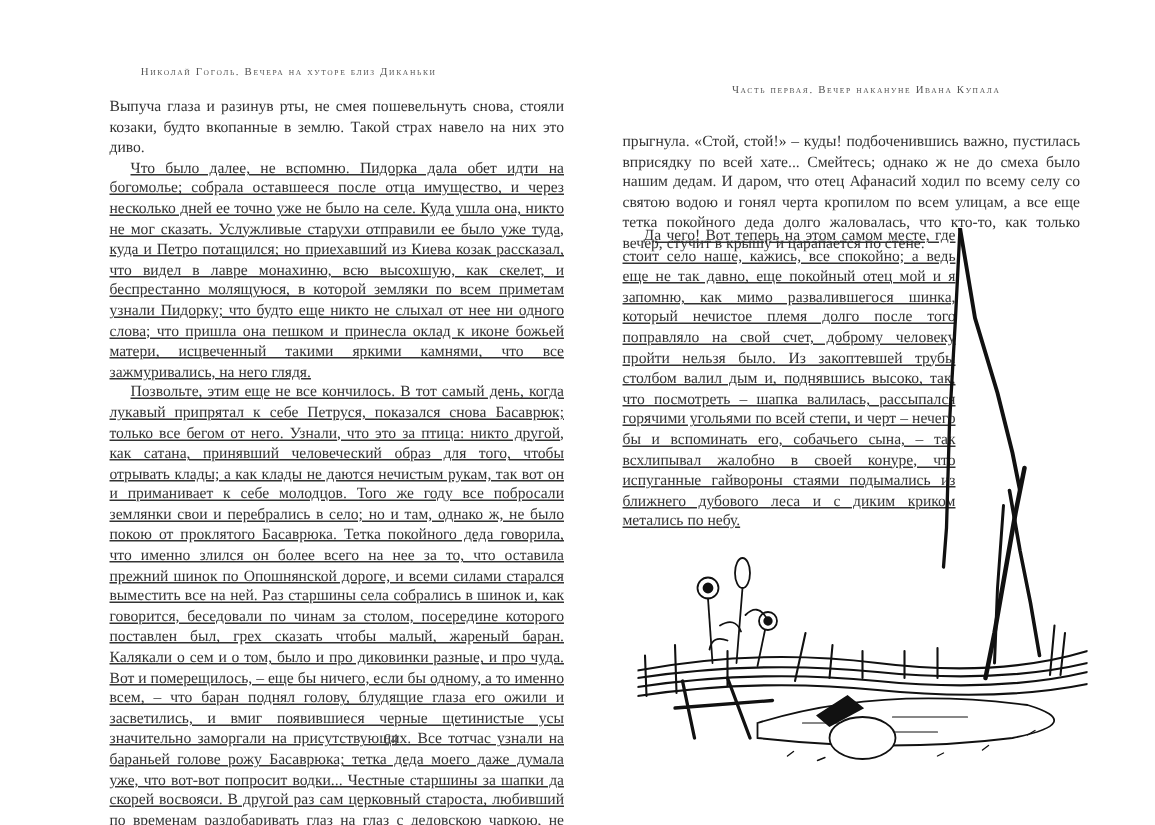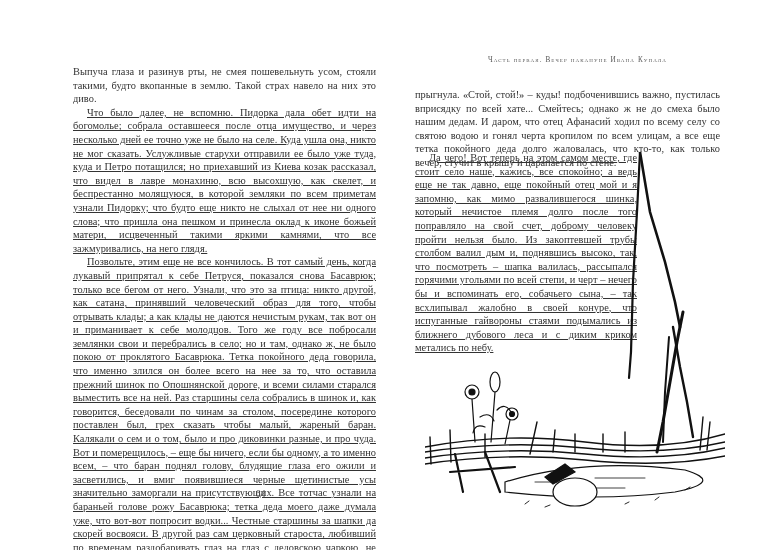--- a/index.html
+++ b/index.html
@@ -17,22 +17,23 @@
     .text p { margin:0; text-indent:0; }
     .text p.ind { text-indent:14px;text-decoration:underline; }
     .page-number { position:absolute; top:488px; left:0; width:385px; text-align:center;
       font-size:10px; color:#444; padding-left:40px; box-sizing:border-box;margin-left:48px; }
     .illustration { position:absolute; left:40px; top:140px; width:300px; height:360px; }
   </style>
 </head>
 <body>
 
 <div class="page left">
+  <div class="running-head">Николай Гоголь. Вечера на хуторе близ Диканьки</div>
   <div class="text">
-    <p>Выпуча глаза и разинув рты, не смея пошевельнуть усом, стояли такими, будто вкопанные в землю. Такой страх навело на них это диво.</p>
+    <p>Выпуча глаза и разинув рты, не смея пошевельнуть снова, стояли козаки, будто вкопанные в землю. Такой страх навело на них это диво.</p>
     <p class="ind">Что было далее, не вспомню. Пидорка дала обет идти на богомолье; собрала оставшееся после отца имущество, и через несколько дней ее точно уже не было на селе. Куда ушла она, никто не мог сказать. Услужливые старухи отправили ее было уже туда, куда и Петро потащился; но приехавший из Киева козак рассказал, что видел в лавре монахиню, всю высохшую, как скелет, и беспрестанно молящуюся, в которой земляки по всем приметам узнали Пидорку; что будто еще никто не слыхал от нее ни одного слова; что пришла она пешком и принесла оклад к иконе божьей матери, исцвеченный такими яркими камнями, что все зажмуривались, на него глядя.</p>
     <p class="ind">Позвольте, этим еще не все кончилось. В тот самый день, когда лукавый припрятал к себе Петруся, показался снова Басаврюк; только все бегом от него. Узнали, что это за птица: никто другой, как сатана, принявший человеческий образ для того, чтобы отрывать клады; а как клады не даются нечистым рукам, так вот он и приманивает к себе молодцов. Того же году все побросали землянки свои и перебрались в село; но и там, однако ж, не было покою от проклятого Басаврюка. Тетка покойного деда говорила, что именно злился он более всего на нее за то, что оставила прежний шинок по Опошнянской дороге, и всеми силами старался выместить все на ней. Раз старшины села собрались в шинок и, как говорится, беседовали по чинам за столом, посередине которого поставлен был, грех сказать чтобы малый, жареный баран. Калякали о сем и о том, было и про диковинки разные, и про чуда. Вот и померещилось, – еще бы ничего, если бы одному, а то именно всем, – что баран поднял голову, блудящие глаза его ожили и засветились, и вмиг появившиеся черные щетинистые усы значительно заморгали на присутствующих. Все тотчас узнали на бараньей голове рожу Басаврюка; тетка деда моего даже думала уже, что вот-вот попросит водки... Честные старшины за шапки да скорей восвояси. В другой раз сам церковный староста, любивший по временам раздобаривать глаз на глаз с дедовскою чаркою, не успел еще раза два достать дна, как видит, что чарка кланяется ему в пояс. Черт с тобою! давай креститься!.. А тут с половиною его тоже диво: только что начала она замешивать тесто в огромной дёже, вдруг дежа вы-</p>
   </div>
   <div class="page-number">64</div>
 </div>
 
 <div class="page right">
   <div class="running-head">Часть первая. Вечер накануне Ивана Купала</div>
   <div class="text top">
     <p>прыгнула. «Стой, стой!» – куды! подбоченившись важно, пустилась вприсядку по всей хате... Смейтесь; однако ж не до смеха было нашим дедам. И даром, что отец Афанасий ходил по всему селу со святою водою и гонял черта кропилом по всем улицам, а все еще тетка покойного деда долго жаловалась, что кто-то, как только вечер, стучит в крышу и царапается по стене.</p>

